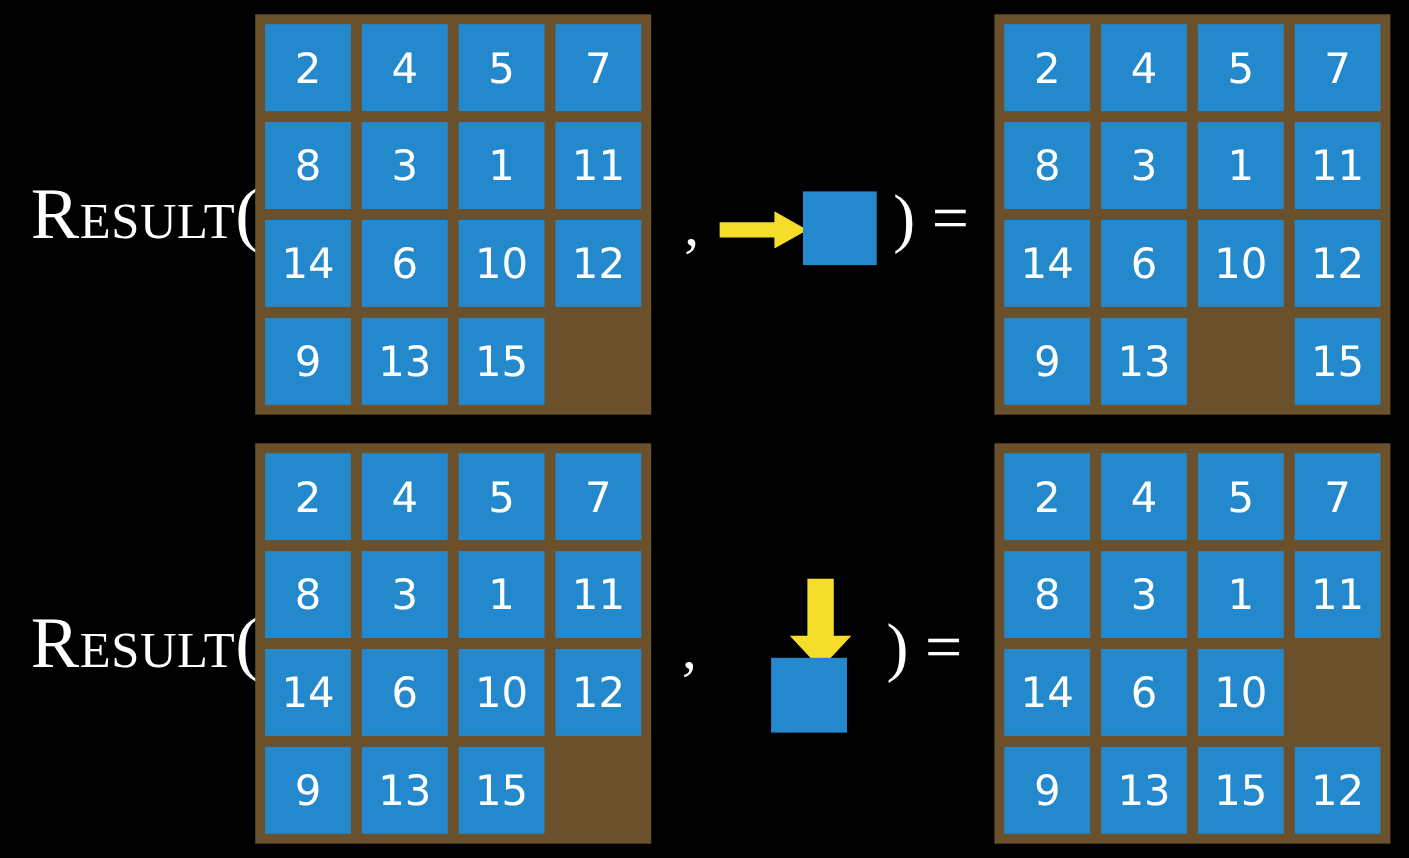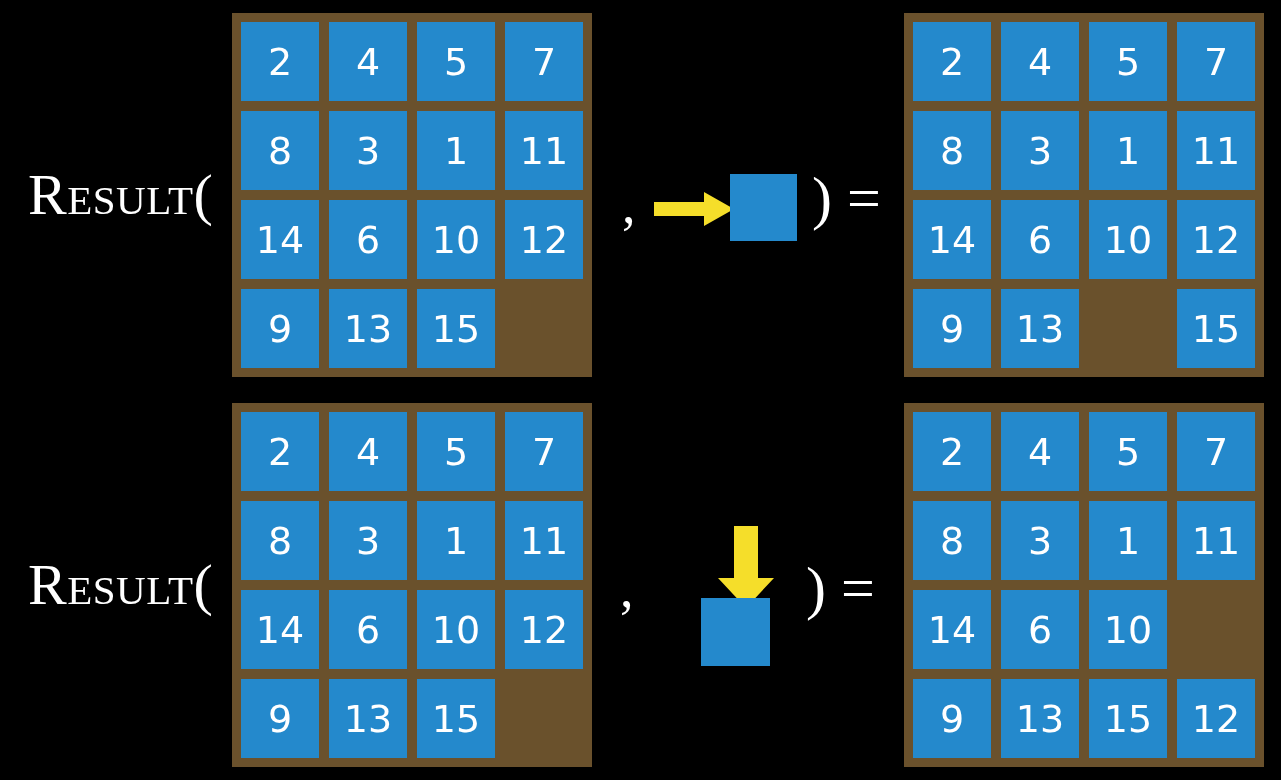--- a/index.html
+++ b/index.html
@@ -30,21 +30,21 @@
   .eq-row.row-2 { top: 390px; }
 
   
   .result-label {
     position: absolute;
     left: 28px;
     top: 50%;
     transform: translateY(-50%);
     color: #ffffff;
     font-family: "Liberation Serif", serif;
-    font-size: 58px;
+    font-size: 66px;
     line-height: 1;
     font-variant: small-caps;
     letter-spacing: 0.5px;
     white-space: nowrap;
   }
 
   
   .board {
     position: absolute;
     box-sizing: border-box;

